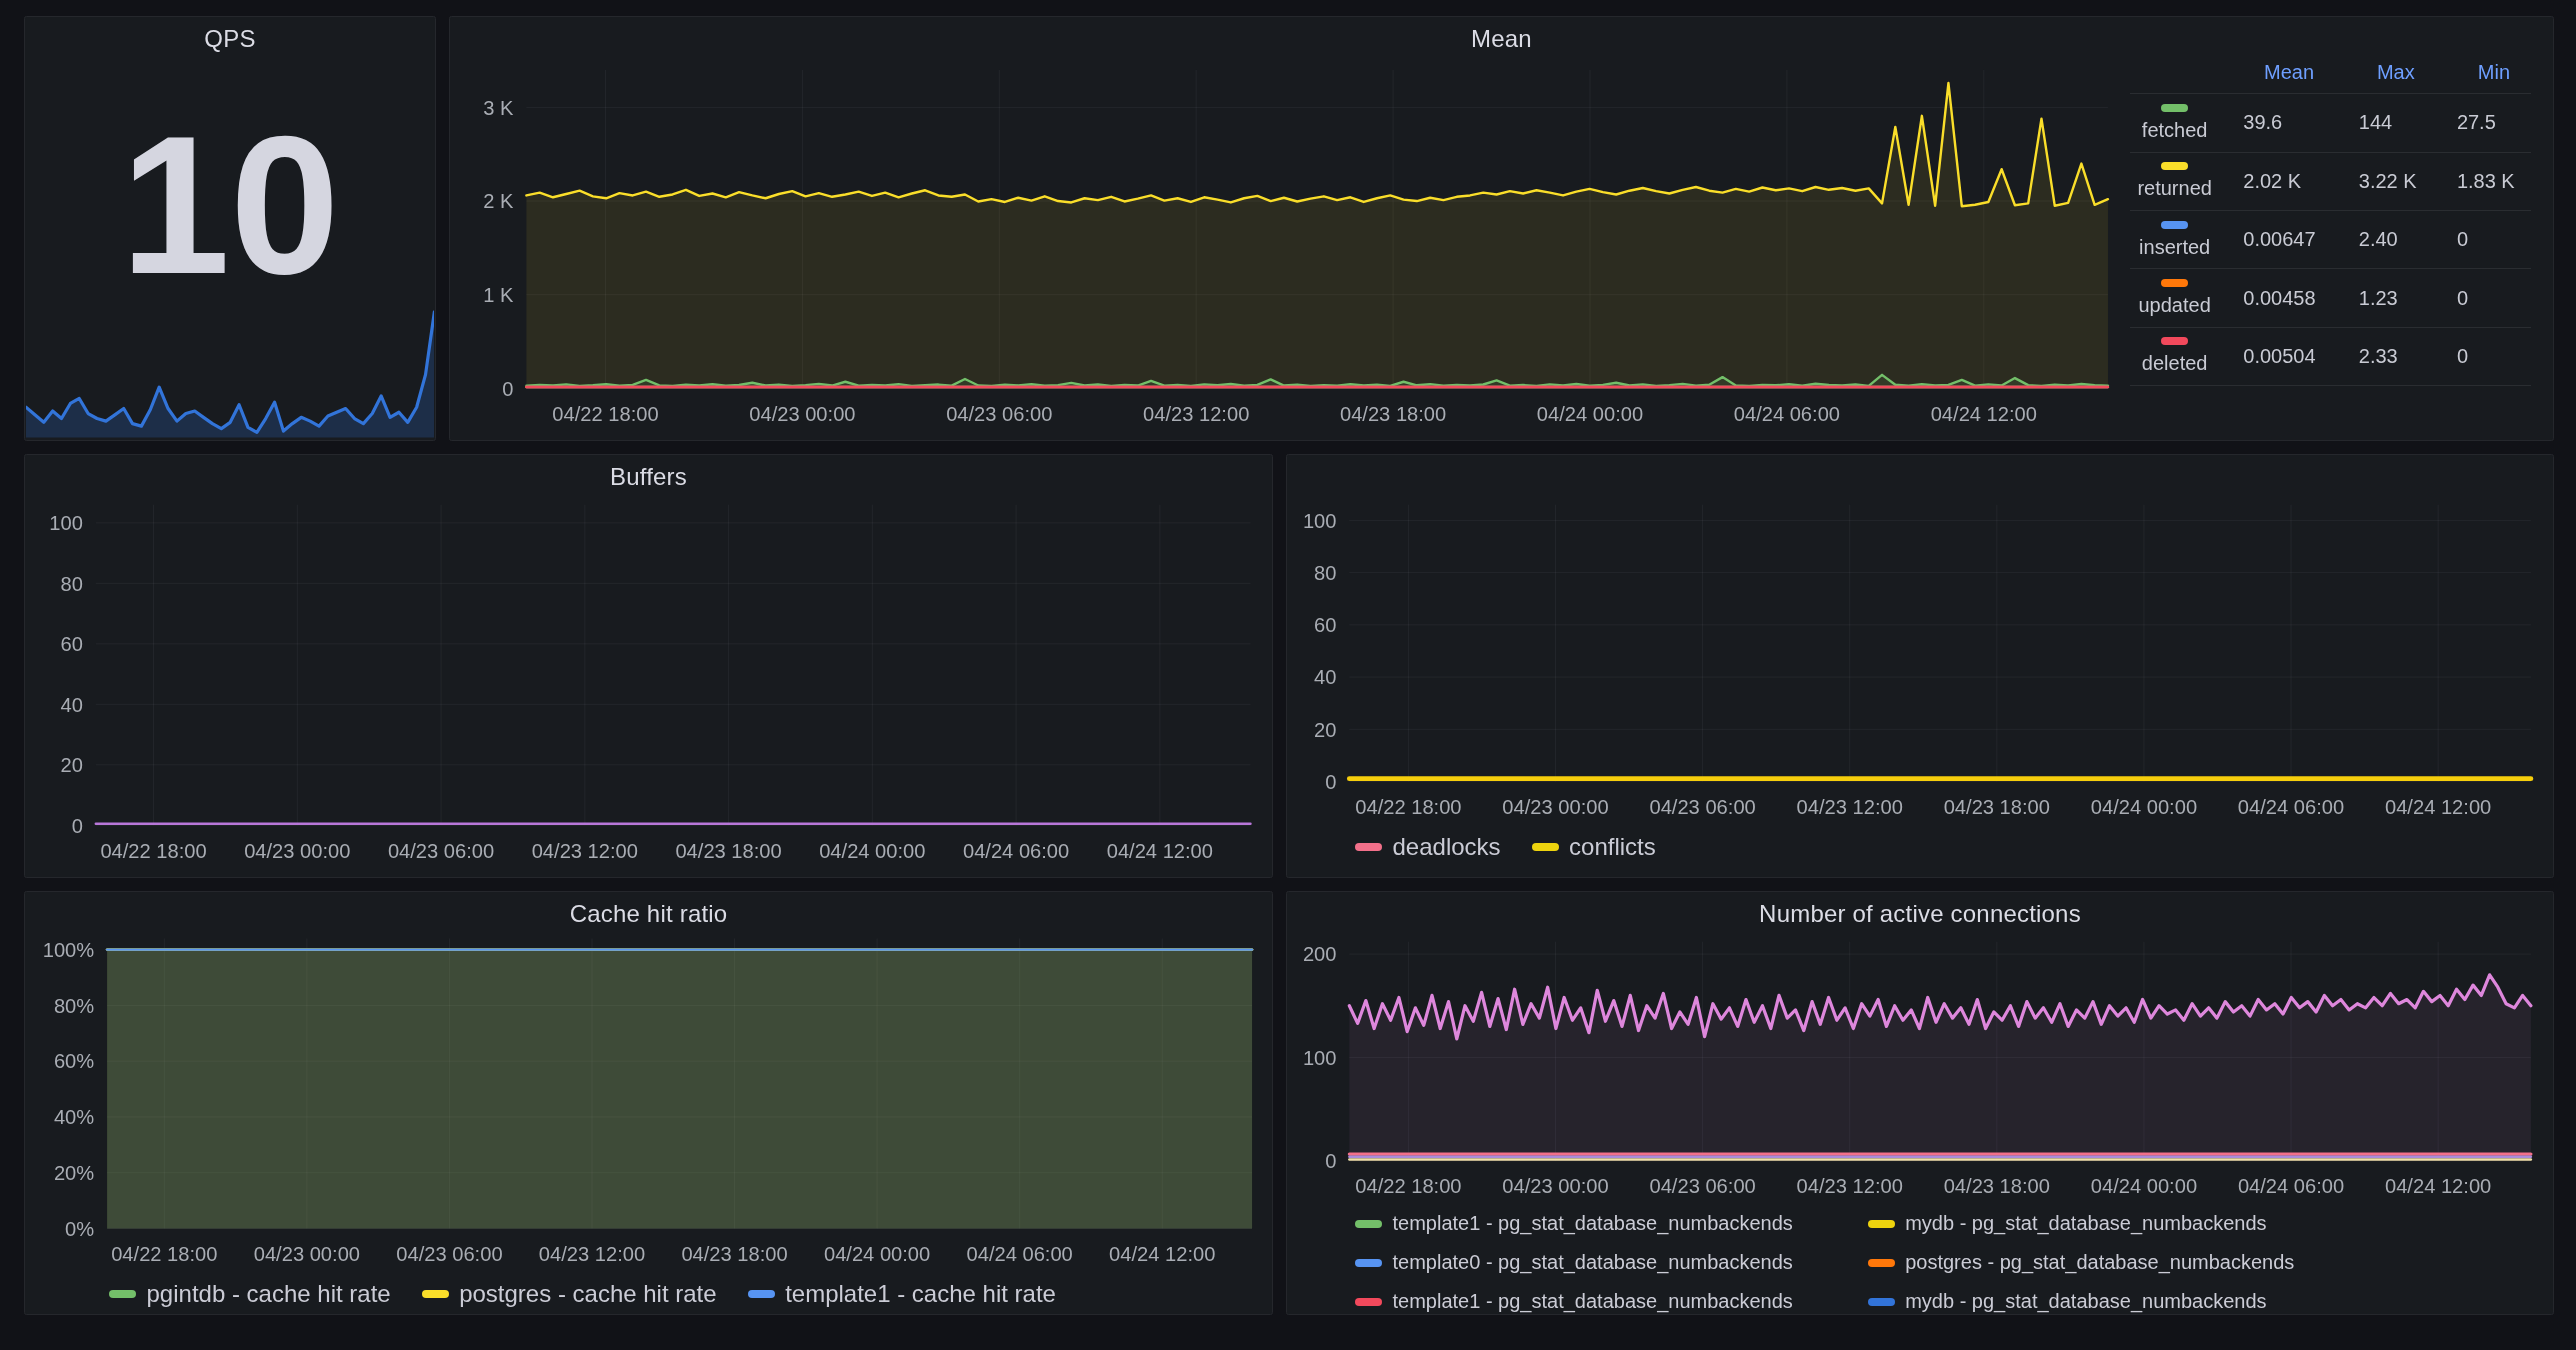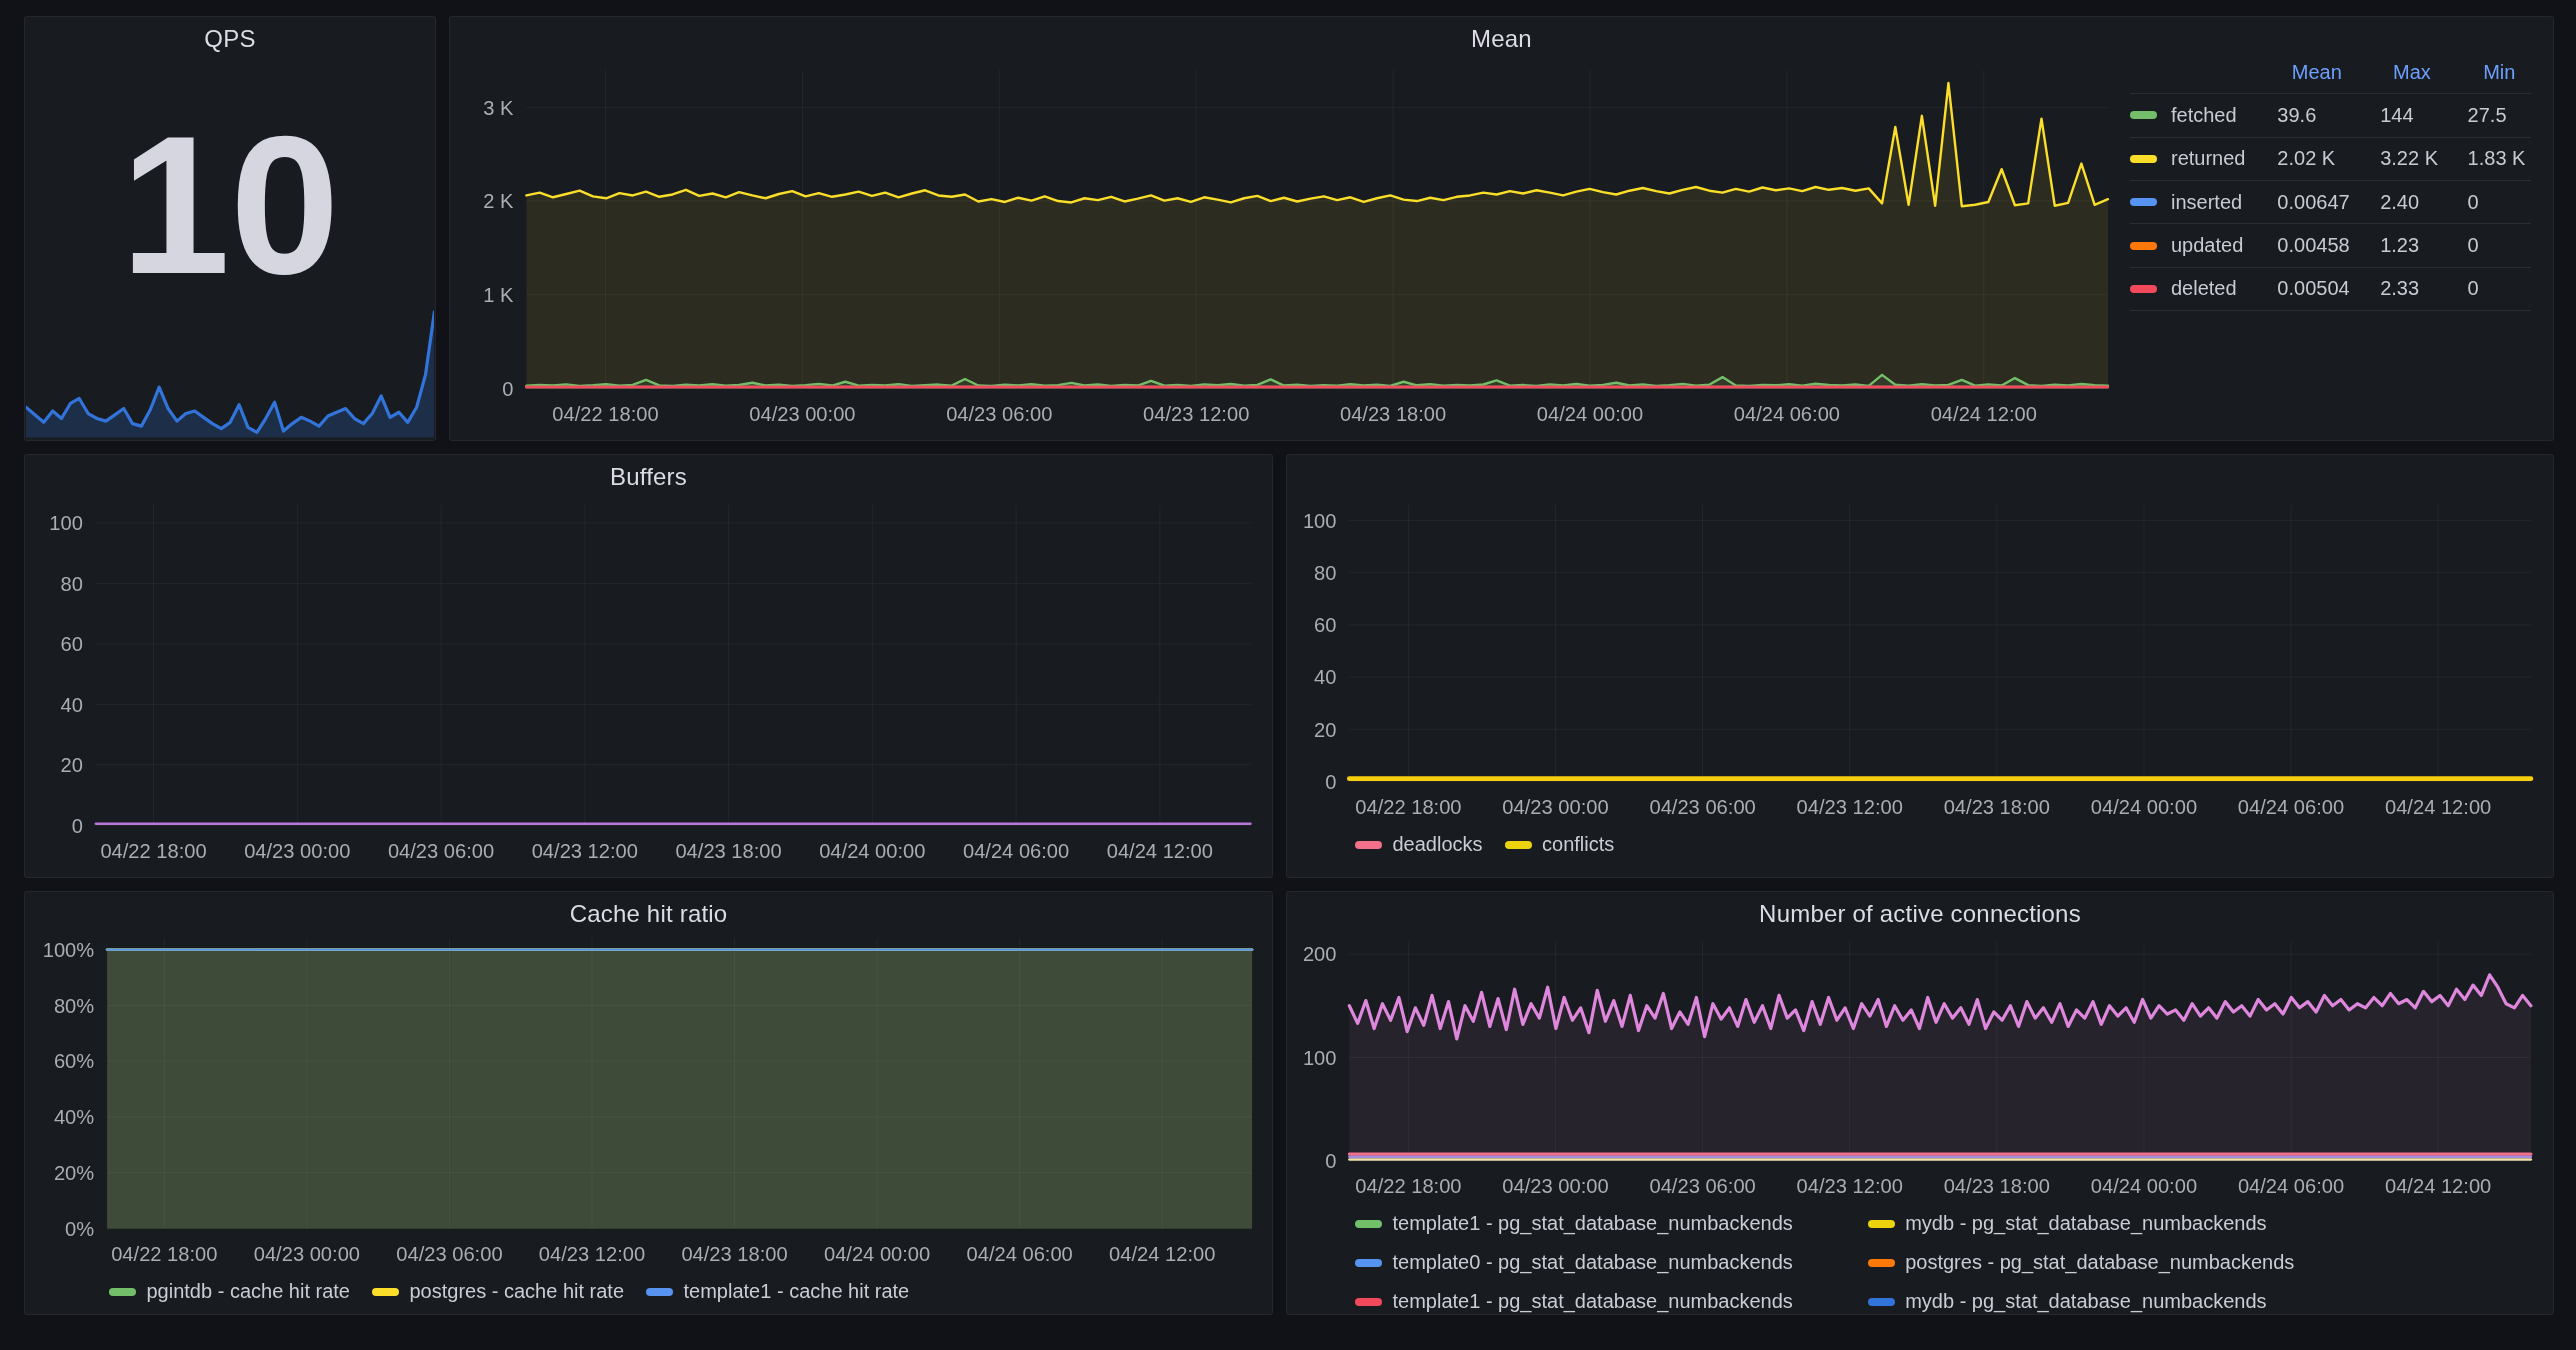--- a/index.html
+++ b/index.html
@@ -17,43 +17,43 @@
     font-size:24px;font-weight:500;color:#DBDCE5;letter-spacing:0.2px;cursor:pointer;
   }
   .chart{position:absolute;}
   .chart svg{width:100%;height:100%;display:block;}
   svg text{font-family:"Liberation Sans",sans-serif;}
   .stat{
     position:absolute;top:90px;left:0;right:0;text-align:center;
     font-size:197px;font-weight:700;color:#D5D6E0;line-height:1;
   }
   .legend{
-    position:absolute;display:flex;gap:22px;align-items:center;
-    font-size:20px;color:#CBCCD6;
+    position:absolute;display:flex;gap:31px;align-items:center;
+    font-size:24px;color:#CBCCD6;
   }
   .lgrid{
     position:absolute;display:grid;grid-template-columns:503px auto;
     row-gap:16px;column-gap:9.7px;font-size:20px;color:#CBCCD6;
   }
   .li{display:flex;align-items:center;gap:10.5px;cursor:pointer;white-space:nowrap;}
   .sw{width:27px;height:8px;border-radius:4px;display:inline-block;flex:0 0 auto;}
   .ltable{position:absolute;font-size:20px;color:#C9CBD4;}
   .ltable table{border-collapse:collapse;width:100%;}
   .ltable th{
     color:#6E9FFF;font-weight:500;text-align:center;
     padding:1.6px 0 9.7px 24px;cursor:pointer;white-space:nowrap;
   }
   .ltable th.name{text-align:left;padding-left:0;}
   .ltable td{
     padding:9.7px 0 9.7px 24px;
     border-top:0.8px solid rgba(204,204,220,0.10);white-space:nowrap;
   }
   .ltable td.name{text-align:left;padding-left:0;}
   .ltable tr:last-child td{border-bottom:0.8px solid rgba(204,204,220,0.10);}
-  .ltable .nm{display:flex;align-items:center;gap:14px;}
+  .ltable .nm{display:flex;align-items:center;gap:7px;flex-direction:column;}
 </style>
 </head>
 <body>
 
 <div class="panel" style="left:24px;top:16px;width:412px;height:425px;">
   <div class="ptitle">QPS</div>
   <div class="stat">10</div>
   <div class="chart" style="left:0.8px;right:0.8px;bottom:0.8px;height:137px;">
     <svg preserveAspectRatio="none" viewBox="0 0 510 170">
         <path d="M0,168 L0.0,130.6 L11.1,140.0 L22.2,149.3 L33.3,135.3 L44.3,144.6 L55.4,125.9 L66.5,119.7 L77.6,138.4 L88.7,144.6 L99.8,147.8 L110.9,140.0 L122.0,132.2 L133.0,150.9 L144.1,154.0 L155.2,133.7 L166.3,105.7 L177.4,132.2 L188.5,147.8 L199.6,138.4 L210.7,135.3 L221.7,143.1 L232.8,150.9 L243.9,157.1 L255.0,149.3 L266.1,127.5 L277.2,155.5 L288.3,161.8 L299.3,144.6 L310.4,124.4 L321.5,160.2 L332.6,150.9 L343.7,143.1 L354.8,147.8 L365.9,154.0 L377.0,141.5 L388.0,136.8 L399.1,132.2 L410.2,144.6 L421.3,150.9 L432.4,138.4 L443.5,116.6 L454.6,143.1 L465.7,136.8 L476.7,149.3 L487.8,130.6 L498.9,90.1 L510.0,12.2 L510,168 Z" fill="rgba(50,116,217,0.22)" stroke="none"></path>

